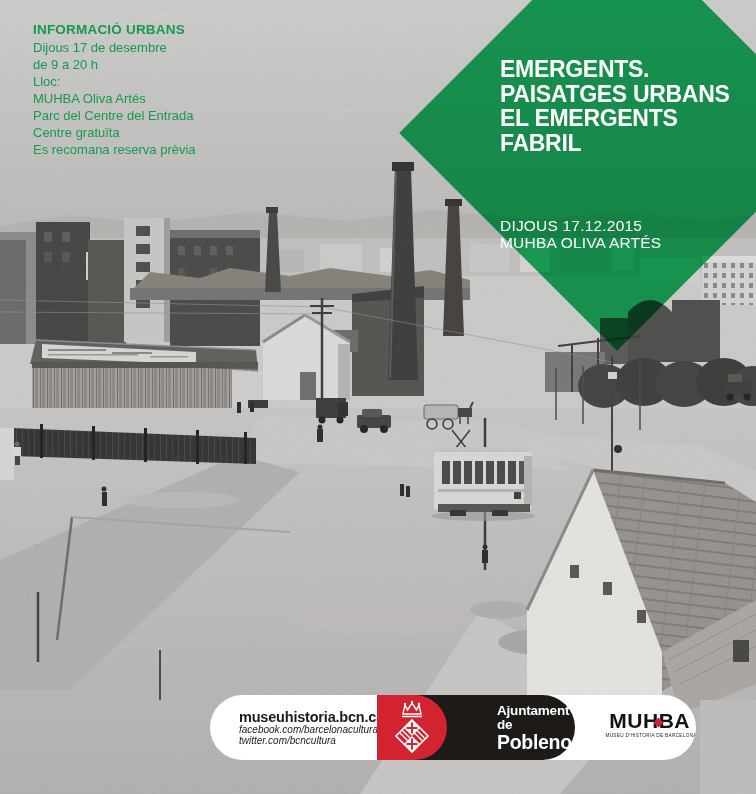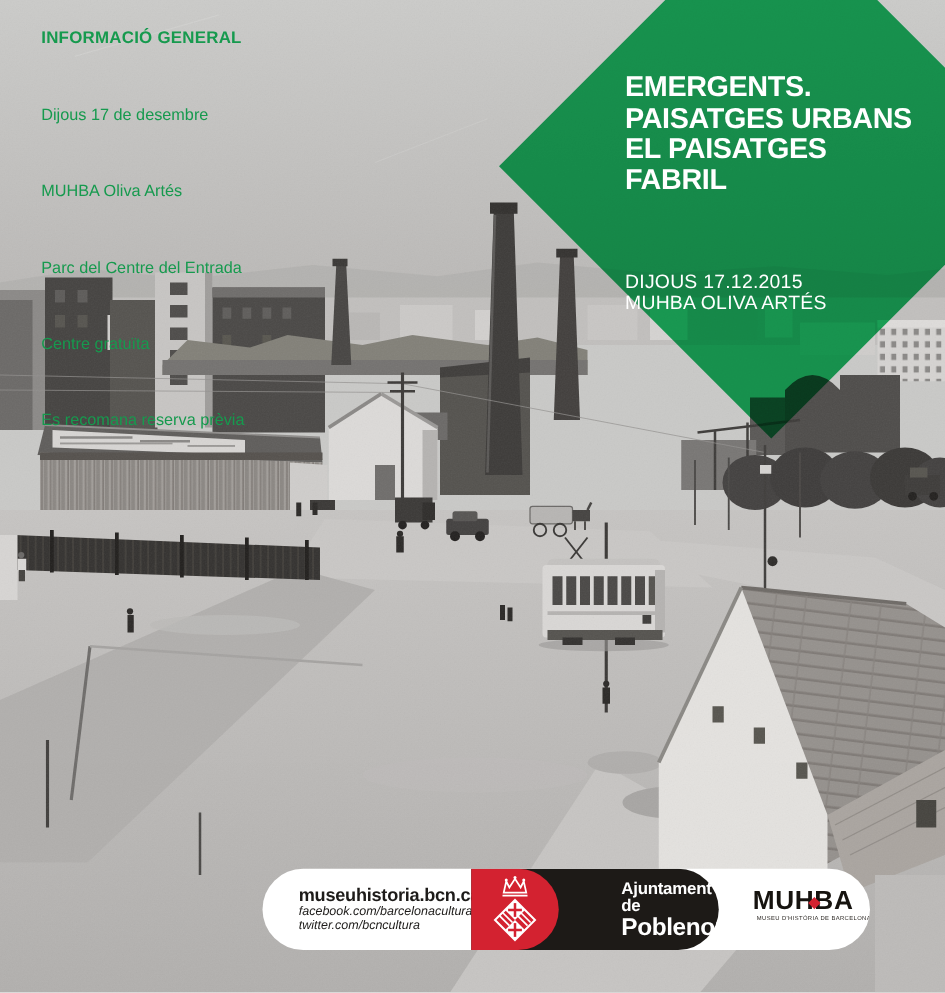--- a/index.html
+++ b/index.html
@@ -16,21 +16,21 @@
     background:#1db863;transform:rotate(45deg);mix-blend-mode:multiply;
   }
 
   .title-block{position:absolute;left:500px;top:57px;color:#fff;z-index:5;}
   .title-line{font-size:23px;line-height:24.5px;font-weight:bold;letter-spacing:-0.3px;white-space:nowrap;}
   .subtitle-block{position:absolute;left:500px;top:176px;color:#fff;z-index:5;margin-top:41px;}
   .subtitle-line{font-size:15.5px;line-height:17px;font-weight:normal;letter-spacing:0.2px;white-space:nowrap;}
 
   .info-block{position:absolute;left:33px;top:21px;color:#169a4e;z-index:5;}
   .info-header{font-size:13.5px;font-weight:bold;line-height:18px;letter-spacing:0.2px;}
-  .info-line{font-size:13px;line-height:17px;font-weight:normal;margin-top:44px;}
+  .info-line{font-size:13px;line-height:17px;font-weight:normal;}
 
   
   .bar{
     position:absolute;left:210px;top:695px;width:486px;height:65px;
     background:#ffffff;border-radius:33px;z-index:6;overflow:hidden;
   }
   .bar-text{position:absolute;left:29px;top:14px;color:#1d1b19;}
   .bar-web{font-size:14.5px;font-weight:bold;line-height:16px;letter-spacing:-0.2px;}
   .bar-soc{font-size:10px;line-height:10.5px;letter-spacing:0;font-style:italic;}
   .bar-black{
@@ -38,21 +38,21 @@
     background:#1d1a17;border-radius:0 33px 33px 0;z-index:1;
     display:flex;flex-direction:column;justify-content:center;padding-left:120px;color:#fff;
   }
   .aj1{font-size:13.5px;font-weight:bold;line-height:14px;letter-spacing:-0.2px;}
   .aj2{font-size:19.5px;font-weight:bold;line-height:20px;letter-spacing:-0.3px;}
   .bar-red{
     position:absolute;left:167px;top:0;width:70px;height:65px;
     background:#d32230;border-radius:0 33px 33px 0;z-index:2;
   }
   .crest{position:absolute;left:14px;top:5px;}
-  .muhba{position:absolute;left:385px;top:15px;width:95px;text-align:center;z-index:3;}
+  .muhba{position:absolute;left:385px;top:15px;width:95px;text-align:right;z-index:3;}
   .muhba-word{position:relative;display:inline-block;font-size:21px;font-weight:bold;letter-spacing:0.5px;color:#16130f;line-height:22px;}
   .muhba-dia{position:absolute;left:46px;top:9px;width:7px;height:7px;background:#d32230;transform:rotate(45deg);}
   .muhba-sub{font-size:6px;transform:scale(0.78);transform-origin:center top;color:#2b2723;letter-spacing:0.4px;white-space:nowrap;margin-top:1px;}
 </style>
 </head>
 <body>
 
 <div class="poster">
 
   <svg class="photo" viewBox="0 0 756 794" aria-hidden="true">
@@ -321,31 +321,33 @@
     </g>
 
     <rect x="0" y="0" width="756" height="794" filter="url(#grain)" opacity="0.08"></rect>
   </svg>
 
   <div class="diamond"></div>
 
   <div class="title-block">
     <div class="title-line">EMERGENTS.</div>
     <div class="title-line">PAISATGES URBANS</div>
-    <div class="title-line">EL PAISATGES</div>
+    <div class="title-line">EL EMERGENTS</div>
     <div class="title-line">FABRIL</div>
   </div>
   <div class="subtitle-block">
     <div class="subtitle-line">DIJOUS 17.12.2015</div>
     <div class="subtitle-line">MUHBA OLIVA ARTÉS</div>
   </div>
 
   <div class="info-block">
-    <div class="info-header">INFORMACIÓ GENERAL</div>
+    <div class="info-header">INFORMACIÓ URBANS</div>
     <div class="info-line">Dijous 17 de desembre</div>
+    <div class="info-line">de 9 a 20 h</div>
+    <div class="info-line">Lloc:</div>
     <div class="info-line">MUHBA Oliva Artés</div>
     <div class="info-line">Parc del Centre del Entrada</div>
     <div class="info-line">Centre gratuïta</div>
     <div class="info-line">Es recomana reserva prèvia</div>
   </div>
 
   <div class="bar">
     <div class="bar-black">
       <div class="aj1">Ajuntament de</div>
       <div class="aj2">Poblenou</div>

